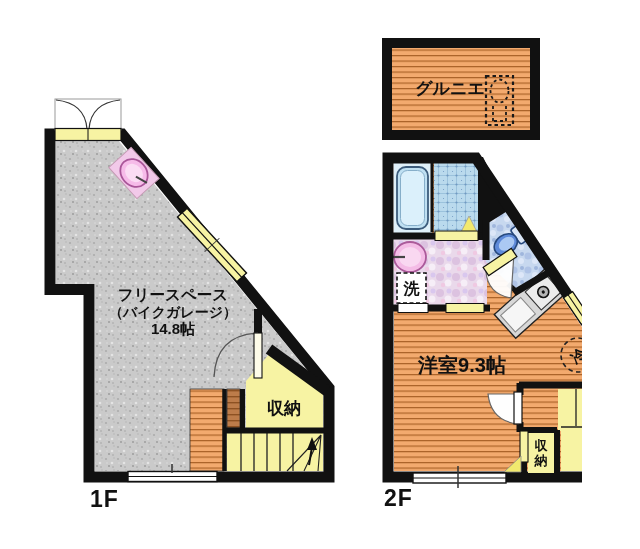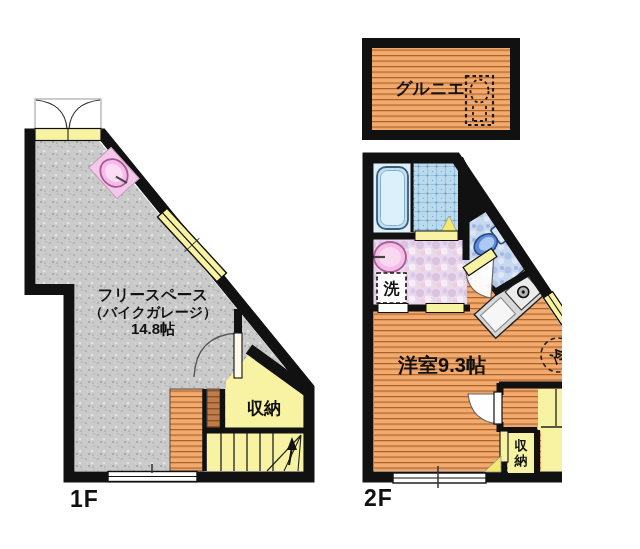--- a/index.html
+++ b/index.html
@@ -1,16 +1,16 @@
 <!DOCTYPE html>
 <html><head>
 <meta charset="utf-8">
 <style>
   html,body{margin:0;padding:0;background:#ffffff;}
-  .stage{width:562px;height:549px;position:relative;background:#ffffff;overflow:hidden;}
+  .stage{width:562px;height:549px;position:relative;background:#ffffff;overflow:hidden;margin-left:20px;}
   svg text{font-family:"Liberation Sans","DejaVu Sans",sans-serif;fill:#111;}
   .room-label{font-weight:600;}
   .floor-label{font-weight:600;letter-spacing:1px;}
 </style>
 </head>
 <body>
 
 <div class="stage">
 <svg width="640" height="549" viewBox="0 0 640 549">
   <defs>

